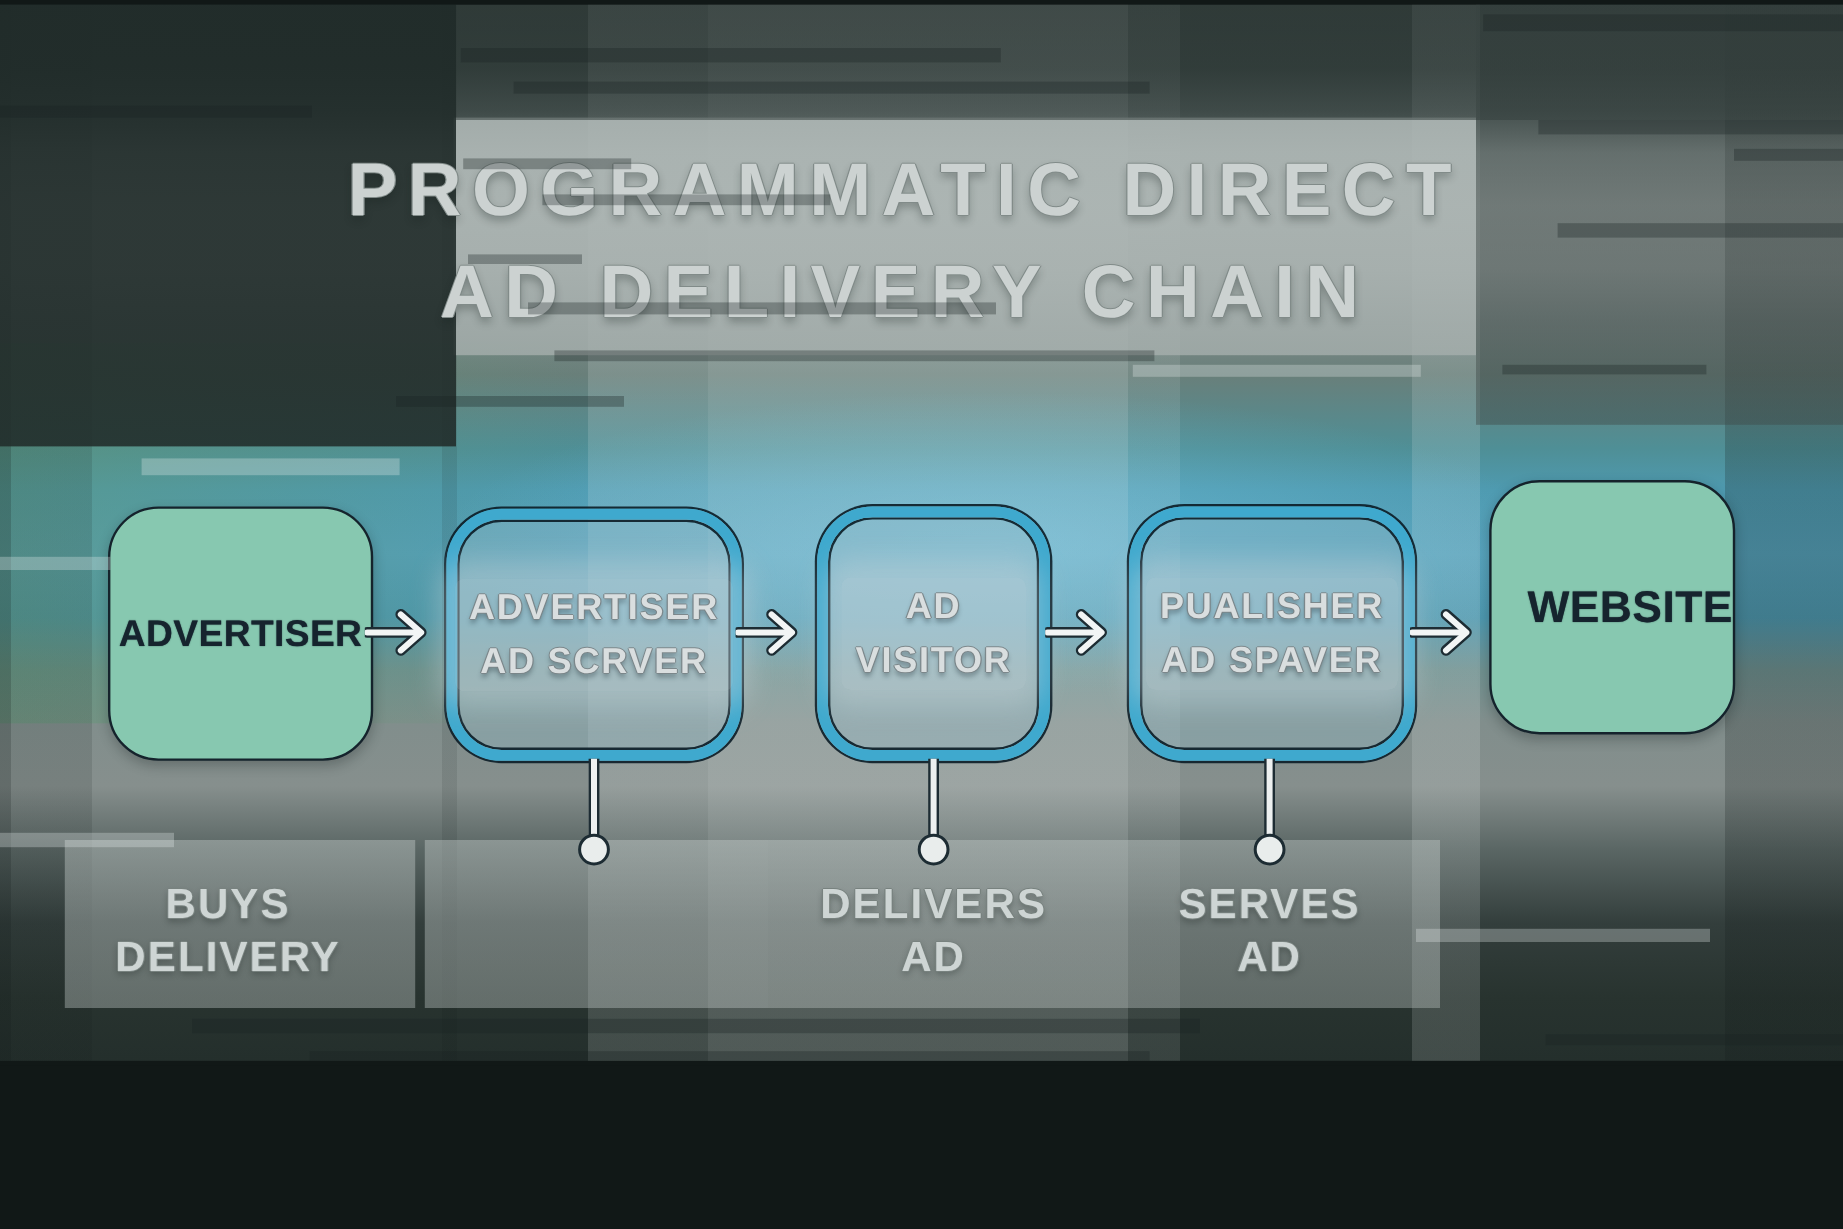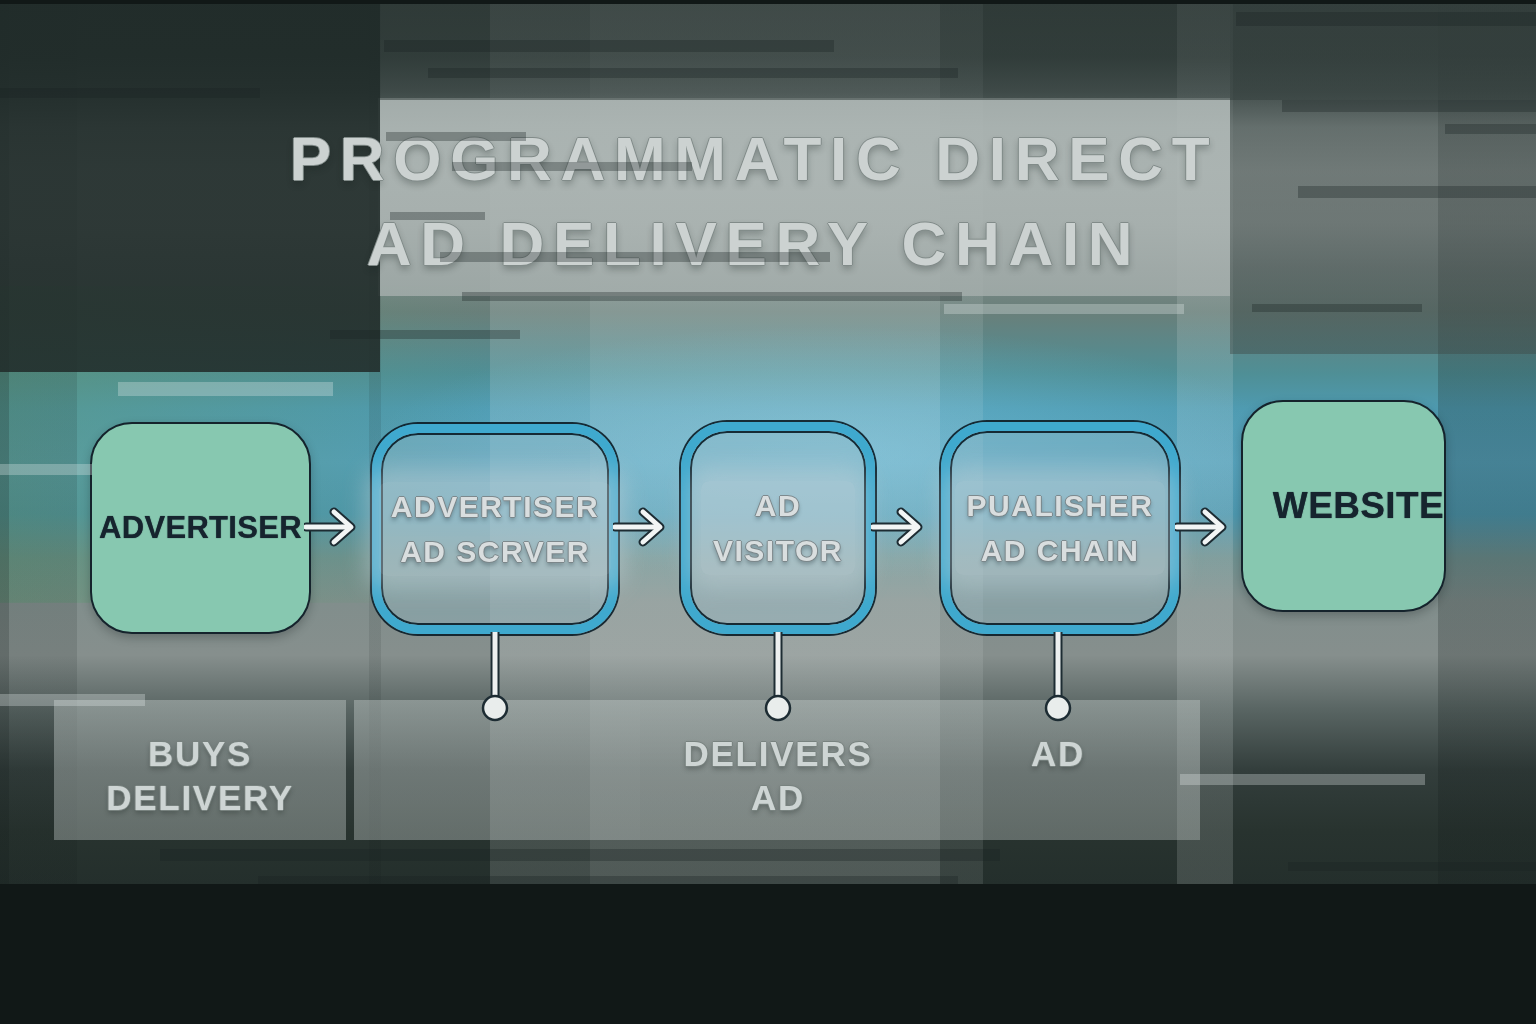--- a/index.html
+++ b/index.html
@@ -114,21 +114,21 @@
   .p1{left:477px;} .p2{left:760px;} .p3{left:1040px;}
 
   .caption{
     position:absolute;top:728px;width:340px;text-align:center;
     font-size:35px;font-weight:700;line-height:44px;letter-spacing:0.05em;
     color:#ced5d4;
     text-shadow:1px 0 0 #78827f,-1px 0 0 #78827f,0 1px 0 #78827f,0 -1px 0 #78827f,
       0 3px 5px rgba(22,32,30,0.35);
   }
   .caption span{display:block;}
-  .c1{left:30px;} .c2{left:325px;} .c3{left:608px;} .c4{left:888px;}
+  .c1{left:20px;} .c2{left:325px;} .c3{left:608px;} .c4{left:888px;}
 </style>
 </head>
 <body>
 
 <div class="stage">
 
   <h1 class="title">
     <span>PROGRAMMATIC DIRECT</span>
     <span>AD DELIVERY CHAIN</span>
   </h1>
@@ -147,21 +147,21 @@
   <div class="node outline n3">
     <div class="lblbg">
       <span class="lbl">AD</span>
       <span class="lbl">VISITOR</span>
     </div>
   </div>
 
   <div class="node outline n4">
     <div class="lblbg">
       <span class="lbl">PUALISHER</span>
-      <span class="lbl">AD CHAIN</span>
+      <span class="lbl">AD SPAVER</span>
     </div>
   </div>
 
   <div class="node solid n5">
     <div>
       <span class="lbl">WEBSITE</span>
     </div>
   </div>
 
   <svg class="arrow a1" viewBox="0 0 64 48">
@@ -207,20 +207,21 @@
 
   <div class="caption c1">
     <span>BUYS</span>
     <span>DELIVERY</span>
   </div>
   <div class="caption c3">
     <span>DELIVERS</span>
     <span>AD</span>
   </div>
   <div class="caption c4">
+    <span>SERVES</span>
     <span>AD</span>
   </div>
 
 <div class="streak d" style="left: 1236px; top: 8px; width: 300px; height: 14px;"></div>
     <div class="streak d" style="left: 384px; top: 36px; width: 450px; height: 12px;"></div>
     <div class="streak d" style="left: 428px; top: 64px; width: 530px; height: 10px;"></div>
     <div class="streak d" style="left: 1282px; top: 96px; width: 254px; height: 12px;"></div>
     <div class="streak d" style="left: 386px; top: 128px; width: 140px; height: 9px;"></div>
     <div class="streak d" style="left: 452px; top: 158px; width: 240px; height: 9px;"></div>
     <div class="streak d" style="left: 1298px; top: 182px; width: 238px; height: 12px;"></div>

